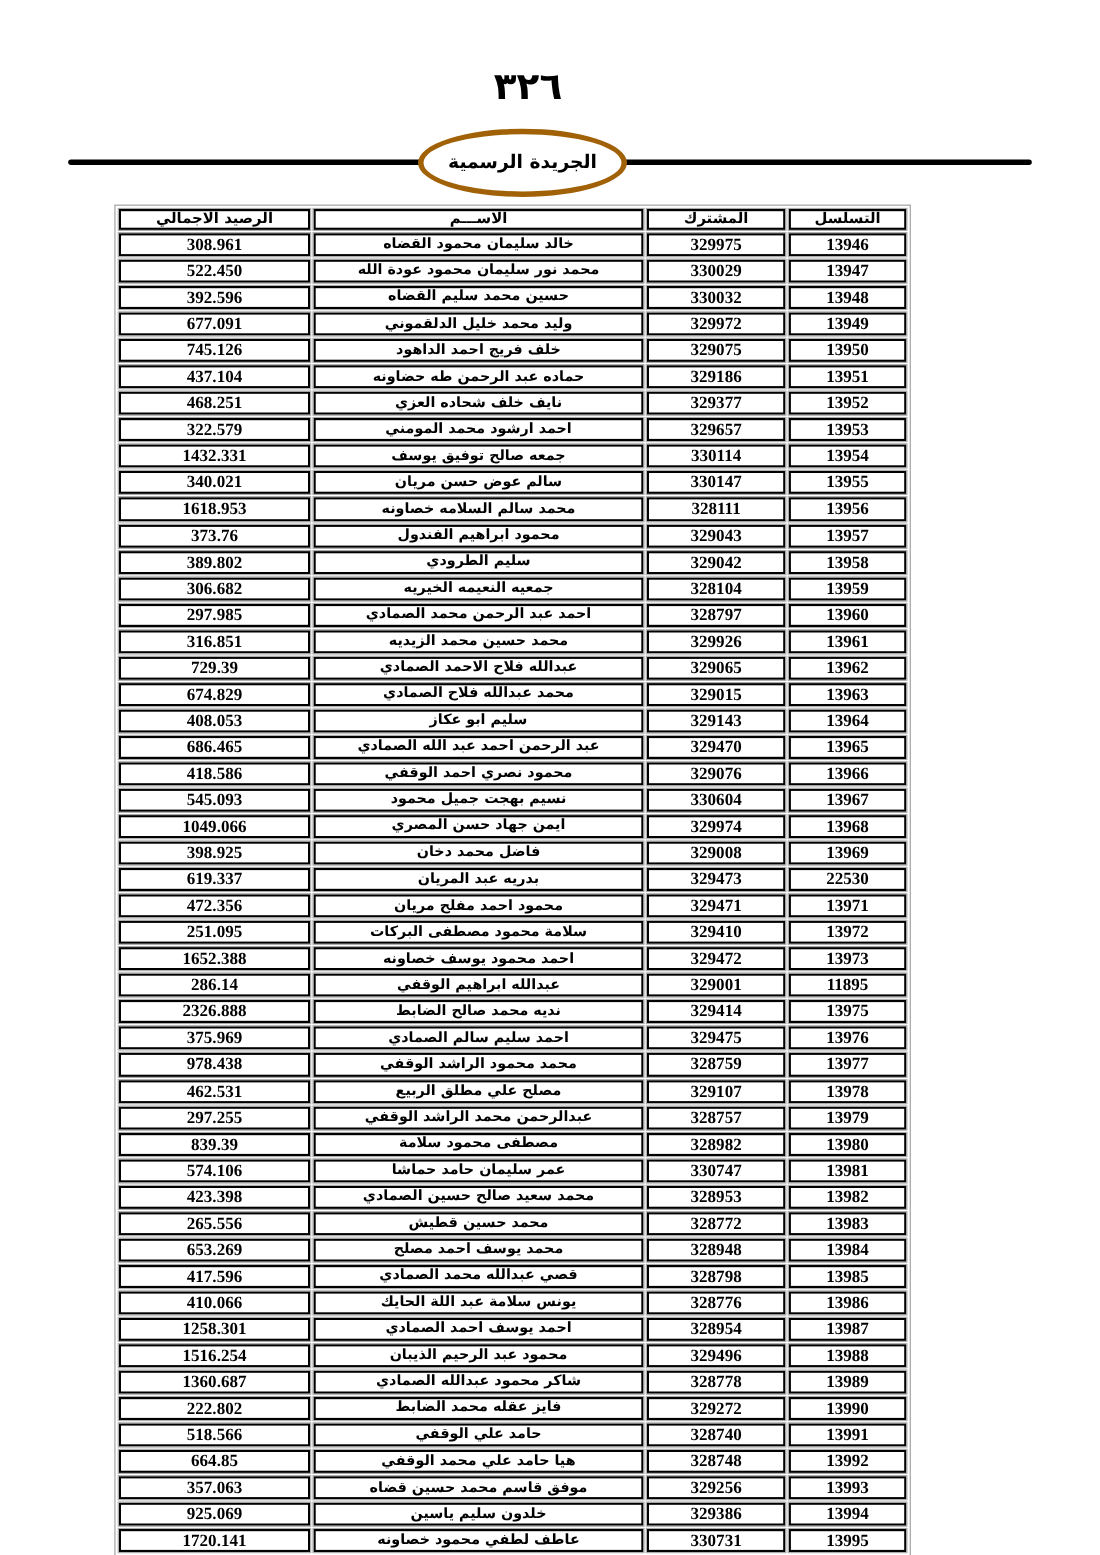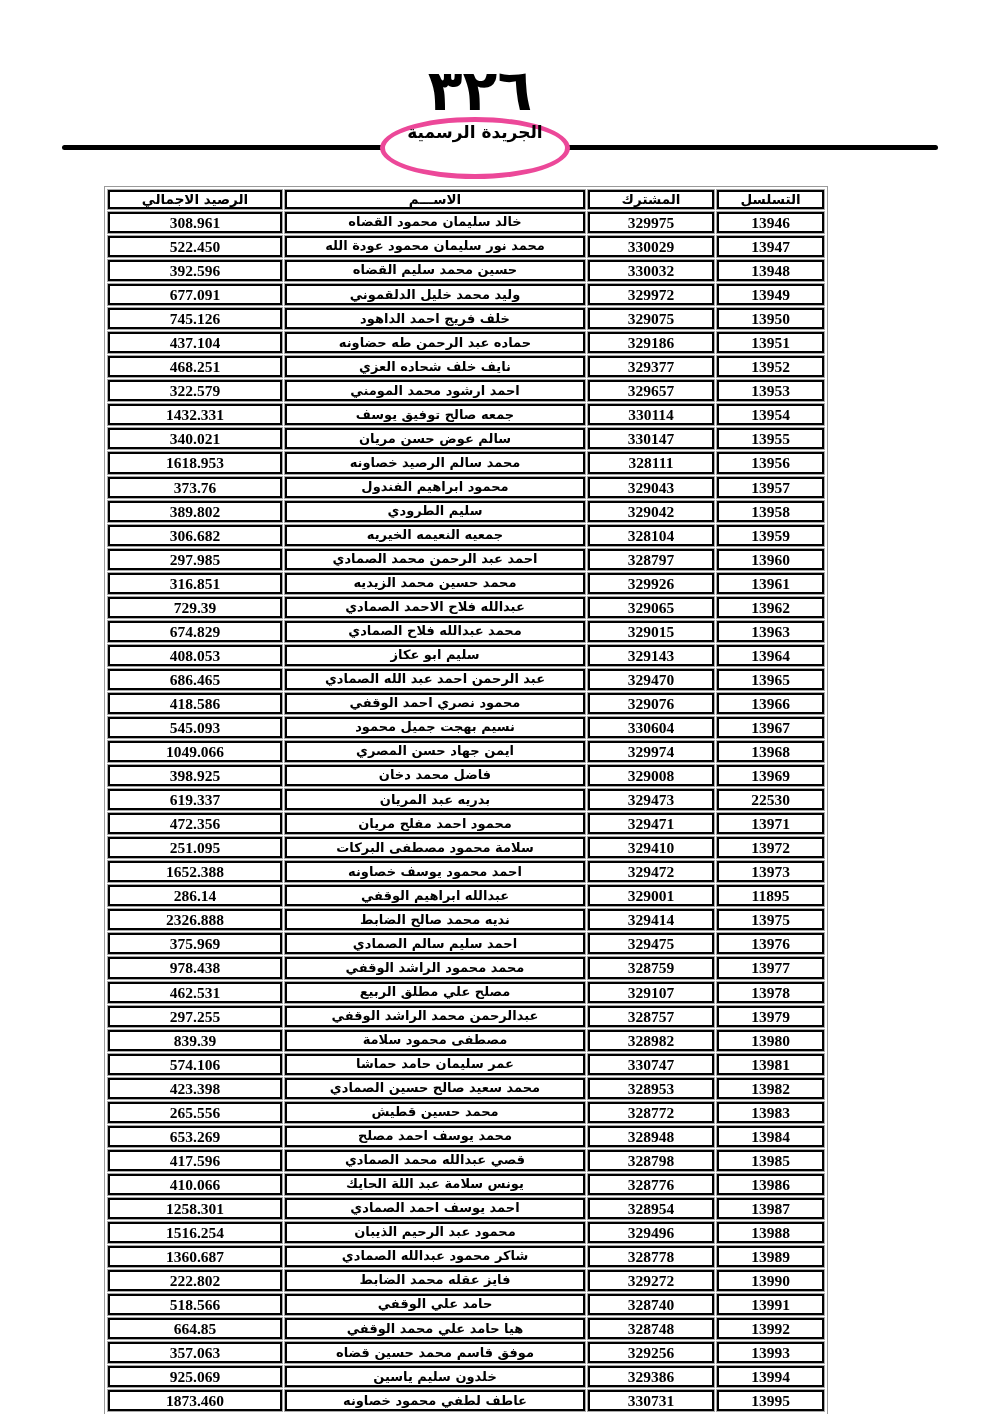--- a/index.html
+++ b/index.html
@@ -12,21 +12,21 @@
     width: 1000px;
     height: 1414px;
     font-family: "DejaVu Sans", sans-serif;
     color: #000;
   }
   .page-number {
     position: absolute;
     top: 62px;
     left: 480px;
     transform: translateX(-50%);
-    font-size: 57px;
+    font-size: 34px;
     font-weight: bold;
     letter-spacing: 2px;
     line-height: 1;
     font-family: "DejaVu Sans", sans-serif;
   }
   .header-rule {
     position: absolute;
     top: 145px;
     left: 62px;
     width: 876px;
@@ -34,24 +34,24 @@
     background: #000;
     border-radius: 3px;
   }
   .banner-ellipse {
     position: absolute;
     top: 117px;
     left: 380px;
     width: 180px;
     height: 52px;
     background: #fff;
-    border: 5px solid #ec4899;
+    border: 5px solid #a16207;
     border-radius: 50%;
     display: flex;
-    align-items: flex-start;
+    align-items: center;
     justify-content: center;
     z-index: 2;
   }
   .banner-ellipse span {
     font-size: 17px;
     font-weight: bold;
     font-family: "DejaVu Sans", sans-serif;
   }
   .table-wrap {
     position: absolute;
@@ -179,21 +179,21 @@
         </tr>
         <tr>
           <td class="num">13955</td>
           <td class="num">330147</td>
           <td class="arabic">سالم عوض حسن مريان</td>
           <td class="num">340.021</td>
         </tr>
         <tr>
           <td class="num">13956</td>
           <td class="num">328111</td>
-          <td class="arabic">محمد سالم الرصيد خصاونه</td>
+          <td class="arabic">محمد سالم السلامه خصاونه</td>
           <td class="num">1618.953</td>
         </tr>
         <tr>
           <td class="num">13957</td>
           <td class="num">329043</td>
           <td class="arabic">محمود ابراهيم الفندول</td>
           <td class="num">373.76</td>
         </tr>
         <tr>
           <td class="num">13958</td>
@@ -414,17 +414,17 @@
         <tr>
           <td class="num">13994</td>
           <td class="num">329386</td>
           <td class="arabic">خلدون سليم ياسين</td>
           <td class="num">925.069</td>
         </tr>
         <tr>
           <td class="num">13995</td>
           <td class="num">330731</td>
           <td class="arabic">عاطف لطفي محمود خصاونه</td>
-          <td class="num">1873.460</td>
+          <td class="num">1720.141</td>
         </tr>
       </tbody>
   </table>
 </div>
 
 </body></html>

